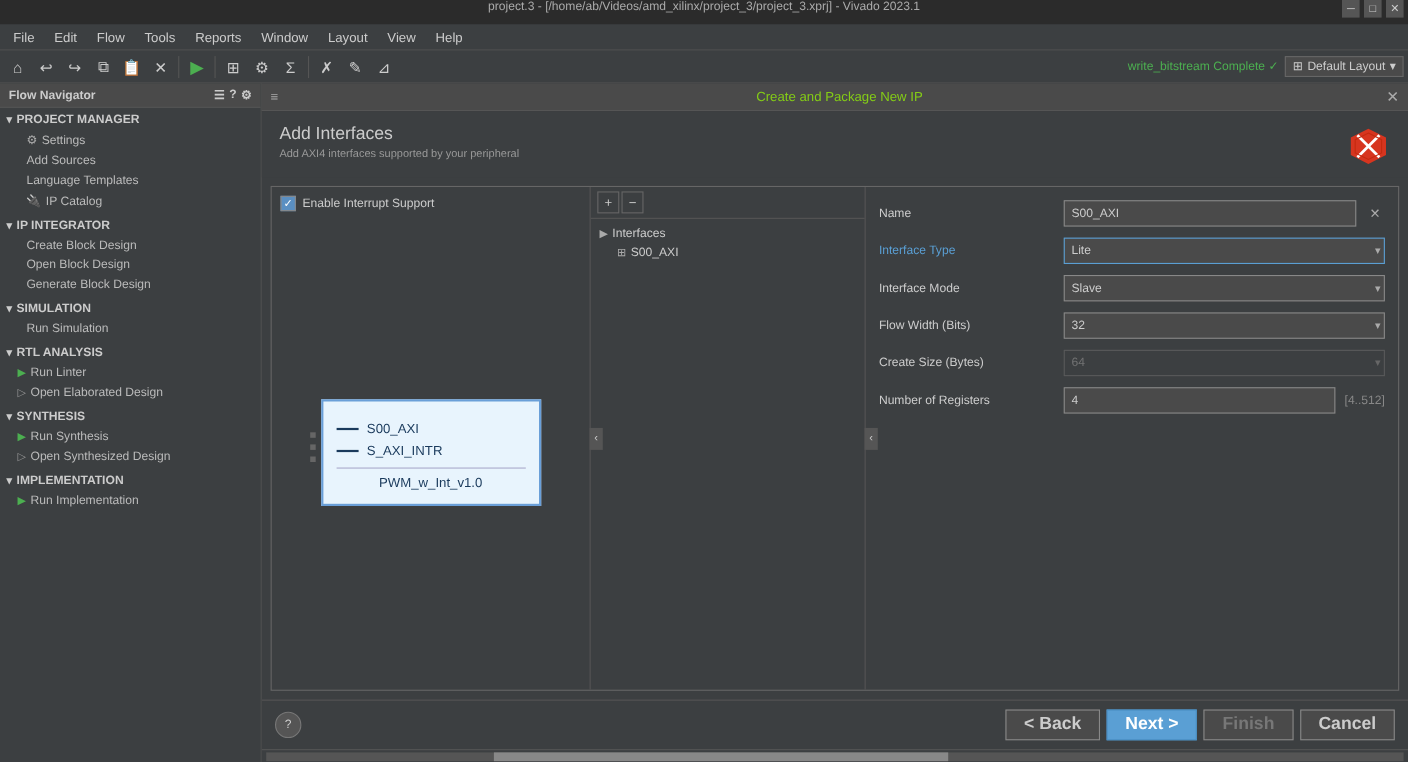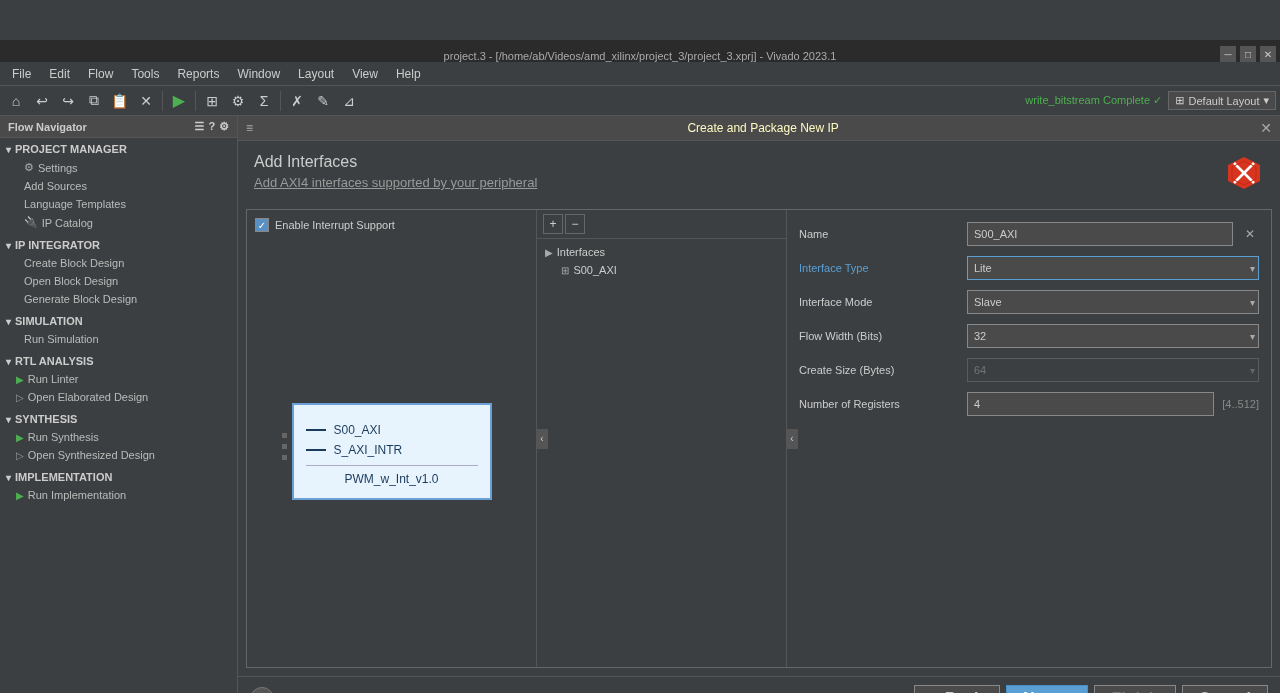--- a/index.html
+++ b/index.html
@@ -3,26 +3,25 @@
   <meta charset="utf-8">
   <style>
     * { box-sizing: border-box; margin: 0; padding: 0; }
     body { font-family: 'Segoe UI', Arial, sans-serif; font-size: 12px; background: #3c3f41; color: #ccc; overflow: hidden; }
 
     
     .title-bar {
       background: #2b2b2b;
       height: 22px;
       display: flex;
-      align-items: flex-end;
+      align-items: flex-start;
       justify-content: center;
       font-size: 11px;
       color: #aaa;
       position: relative;
-      margin-top: 40px;
     }
     .title-bar-controls {
       position: absolute;
       right: 4px;
       display: flex;
       gap: 4px;
     }
     .title-btn {
       width: 16px; height: 16px;
       background: #555;
@@ -168,38 +167,38 @@
       background: #3c3f41;
     }
     .dialog-titlebar {
       background: #4a4a4a;
       padding: 4px 8px;
       display: flex;
       align-items: center;
       justify-content: space-between;
       border-bottom: 1px solid #555;
     }
-    .dialog-title { font-size: 12px; color: #fef9c3; }
+    .dialog-title { font-size: 12px; color: #84cc16; }
     .dialog-close {
       background: none;
       border: none;
       color: #aaa;
       cursor: pointer;
       font-size: 14px;
     }
     .dialog-header {
       padding: 12px 16px 8px;
       display: flex;
       justify-content: space-between;
       align-items: flex-start;
       background: #3c3f41;
     }
     .dialog-header-text { }
     .dialog-main-title { font-size: 16px; color: #ccc; font-weight: normal; margin-bottom: 4px; }
-    .dialog-subtitle { font-size: 13px; color: #999; text-decoration: underline; }
+    .dialog-subtitle { font-size: 10px; color: #999; }
     .xilinx-logo {
       width: 40px; height: 40px;
       display: flex; align-items: center; justify-content: center;
     }
     .xilinx-logo svg { width: 36px; height: 36px; }
 
     
     .dialog-body {
       flex: 1;
       display: flex;

